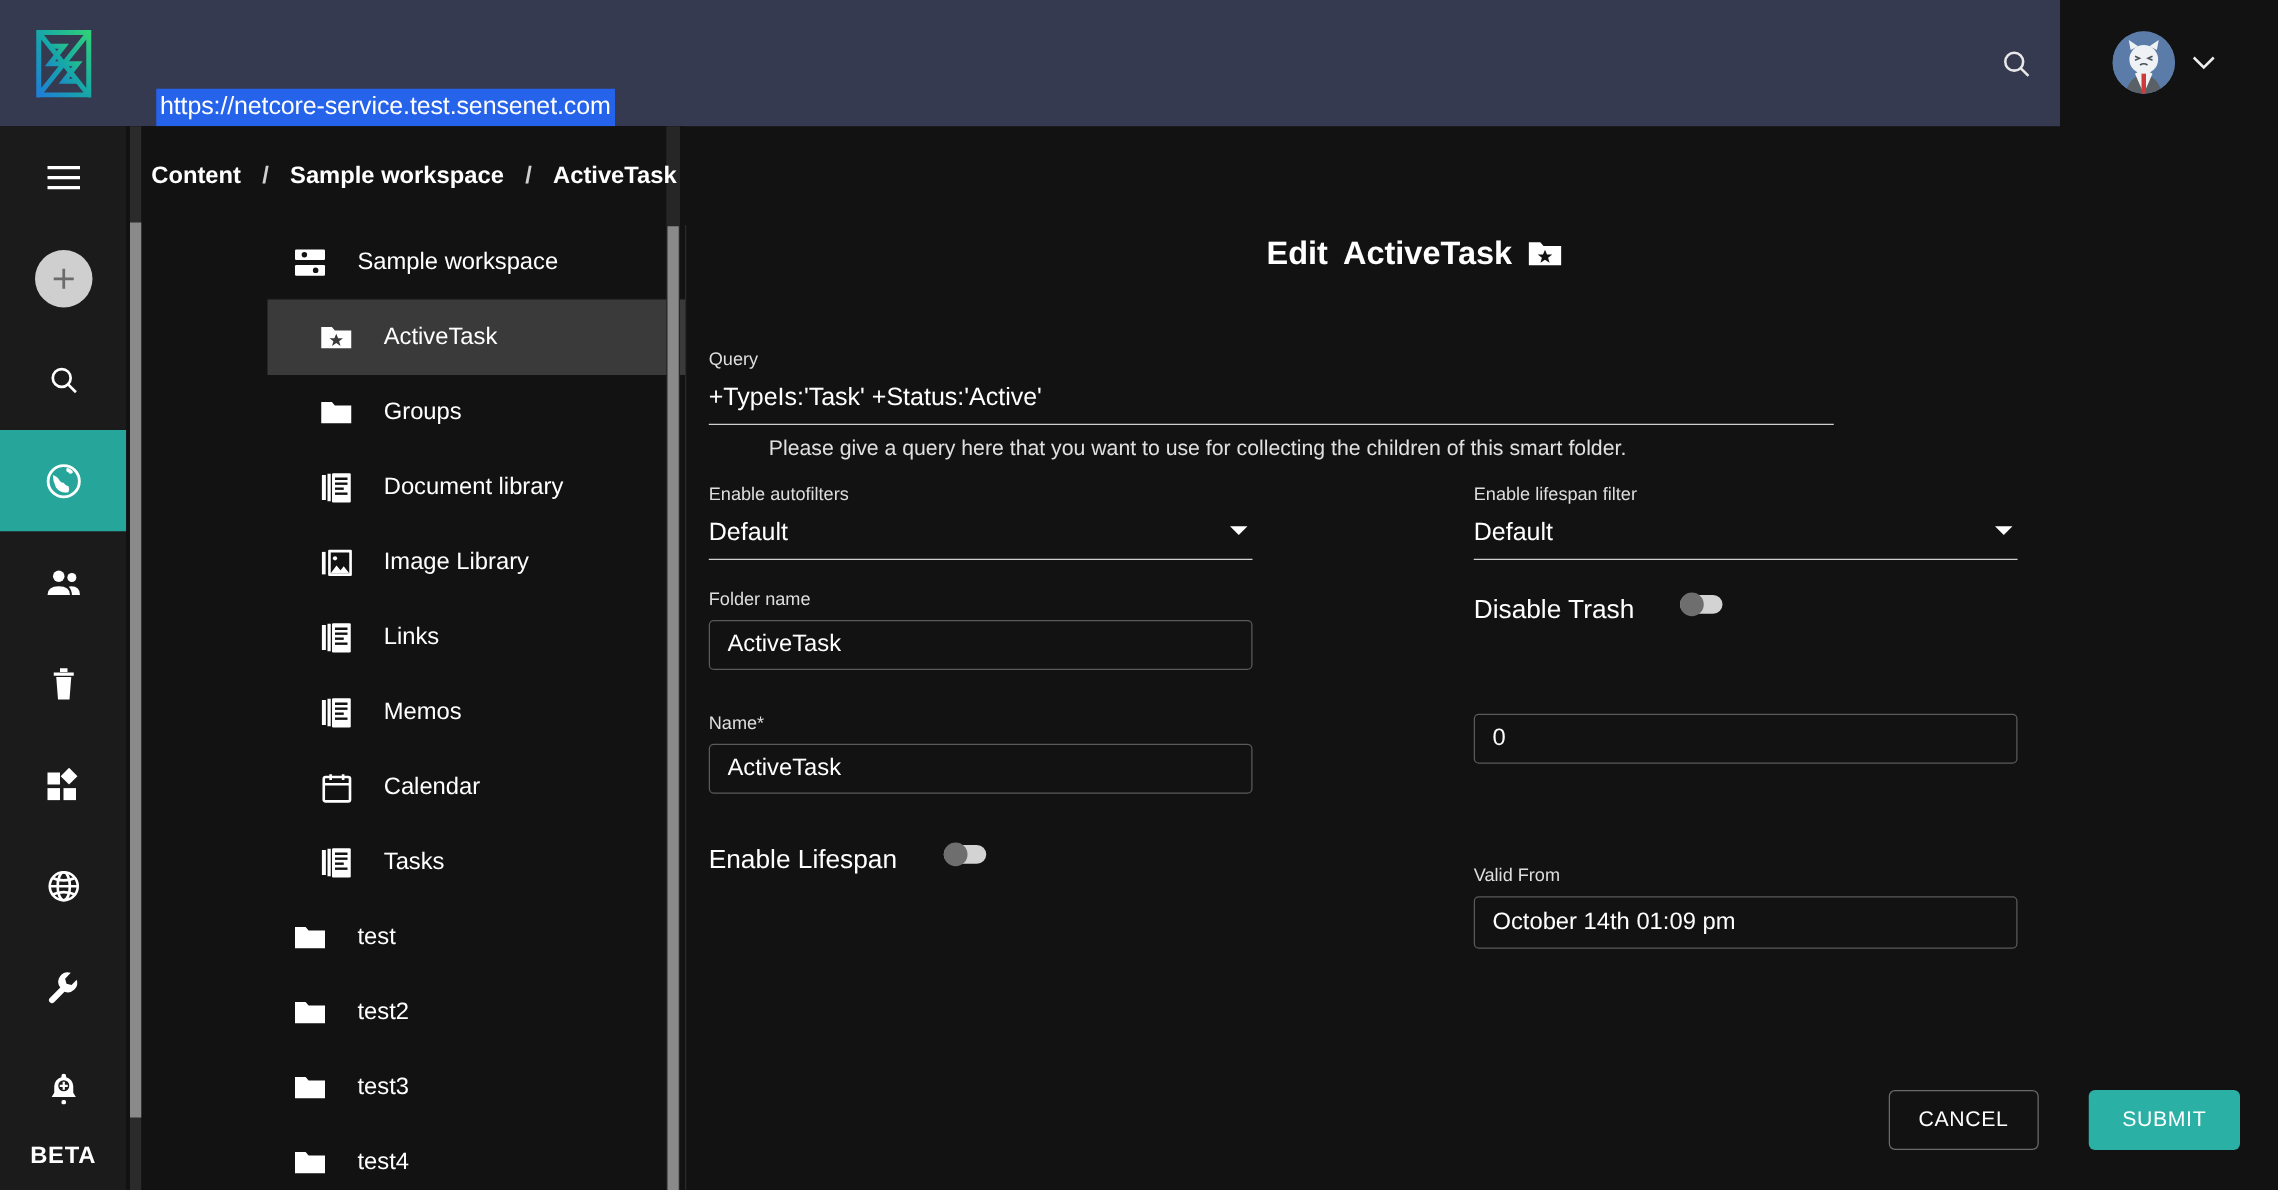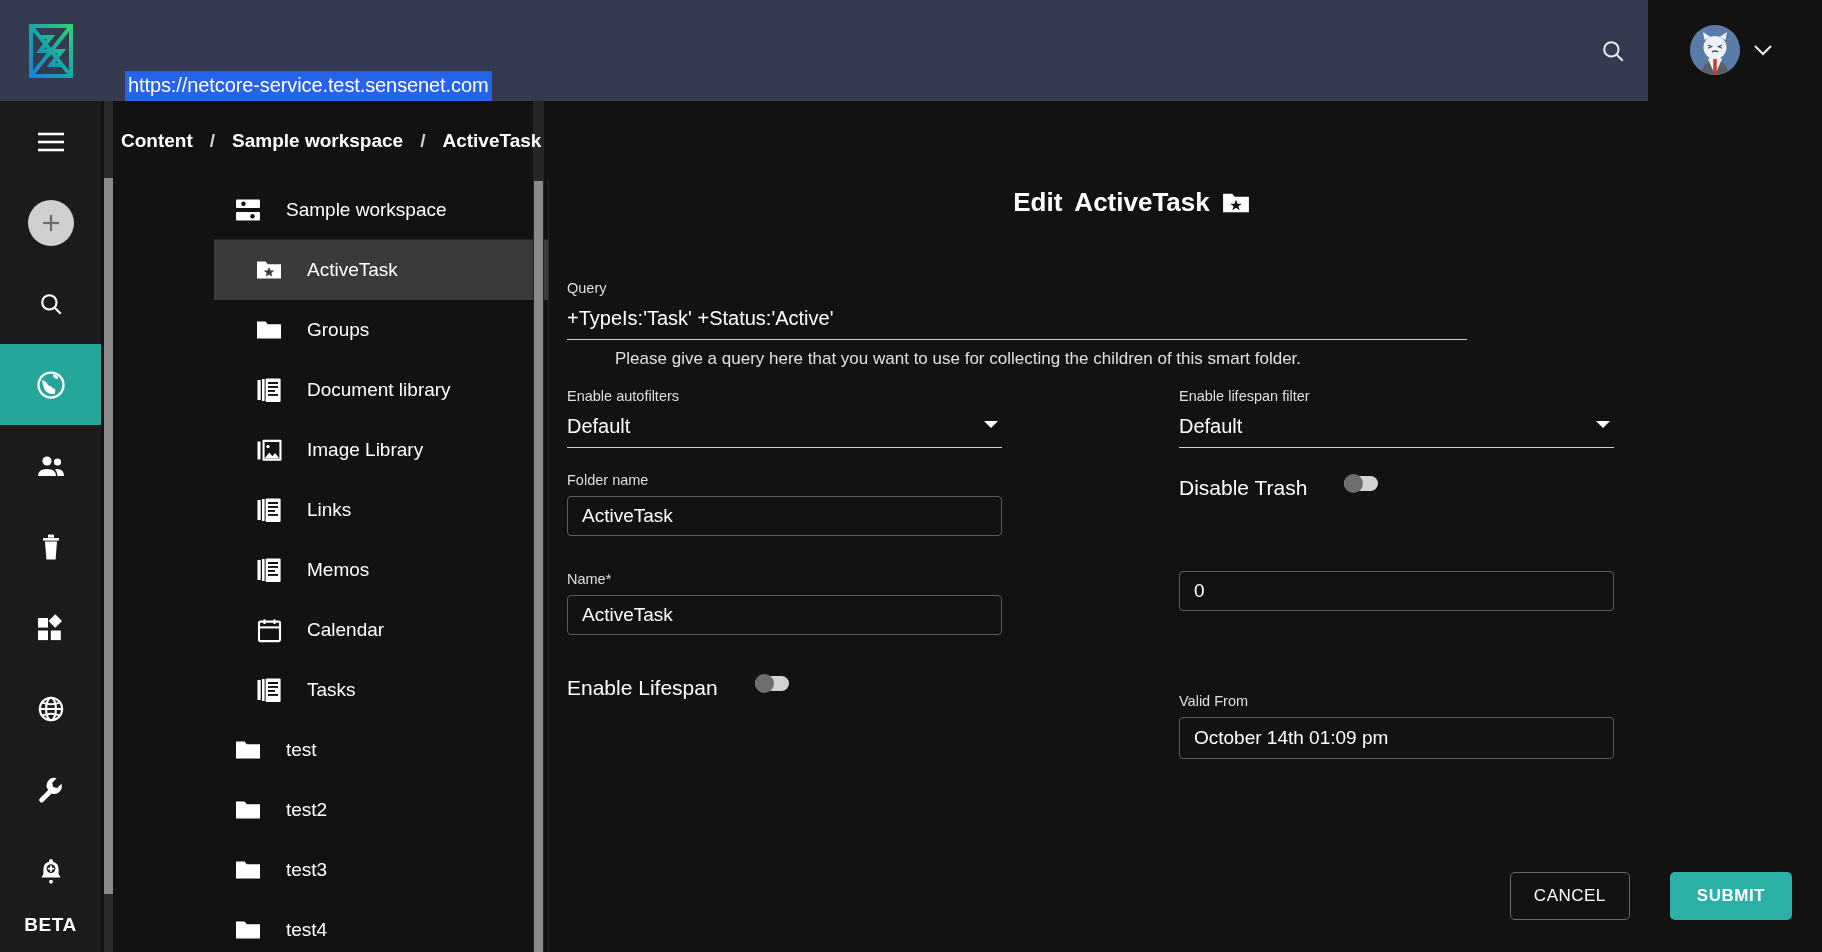--- a/index.html
+++ b/index.html
@@ -226,21 +226,21 @@
     font-family: "Liberation Sans", sans-serif;
     cursor: pointer; border-radius: 5px;
   }
   .btn-cancel {
     background: transparent; color: #ffffff;
     border: 1px solid #6a6a6a;
     padding: 13px 23px;
   }
   .btn-submit {
     background: #2ab0a5; color: #ffffff; border: none;
-    padding: 14px 27px; font-weight: bold;
+    padding: 14px 27px; font-weight: normal;
   }
   svg { display: block; }
 </style>
 </head>
 <body>
 
 <div id="app">
 
   <div class="topbar">
     <div class="logo-wrap">

